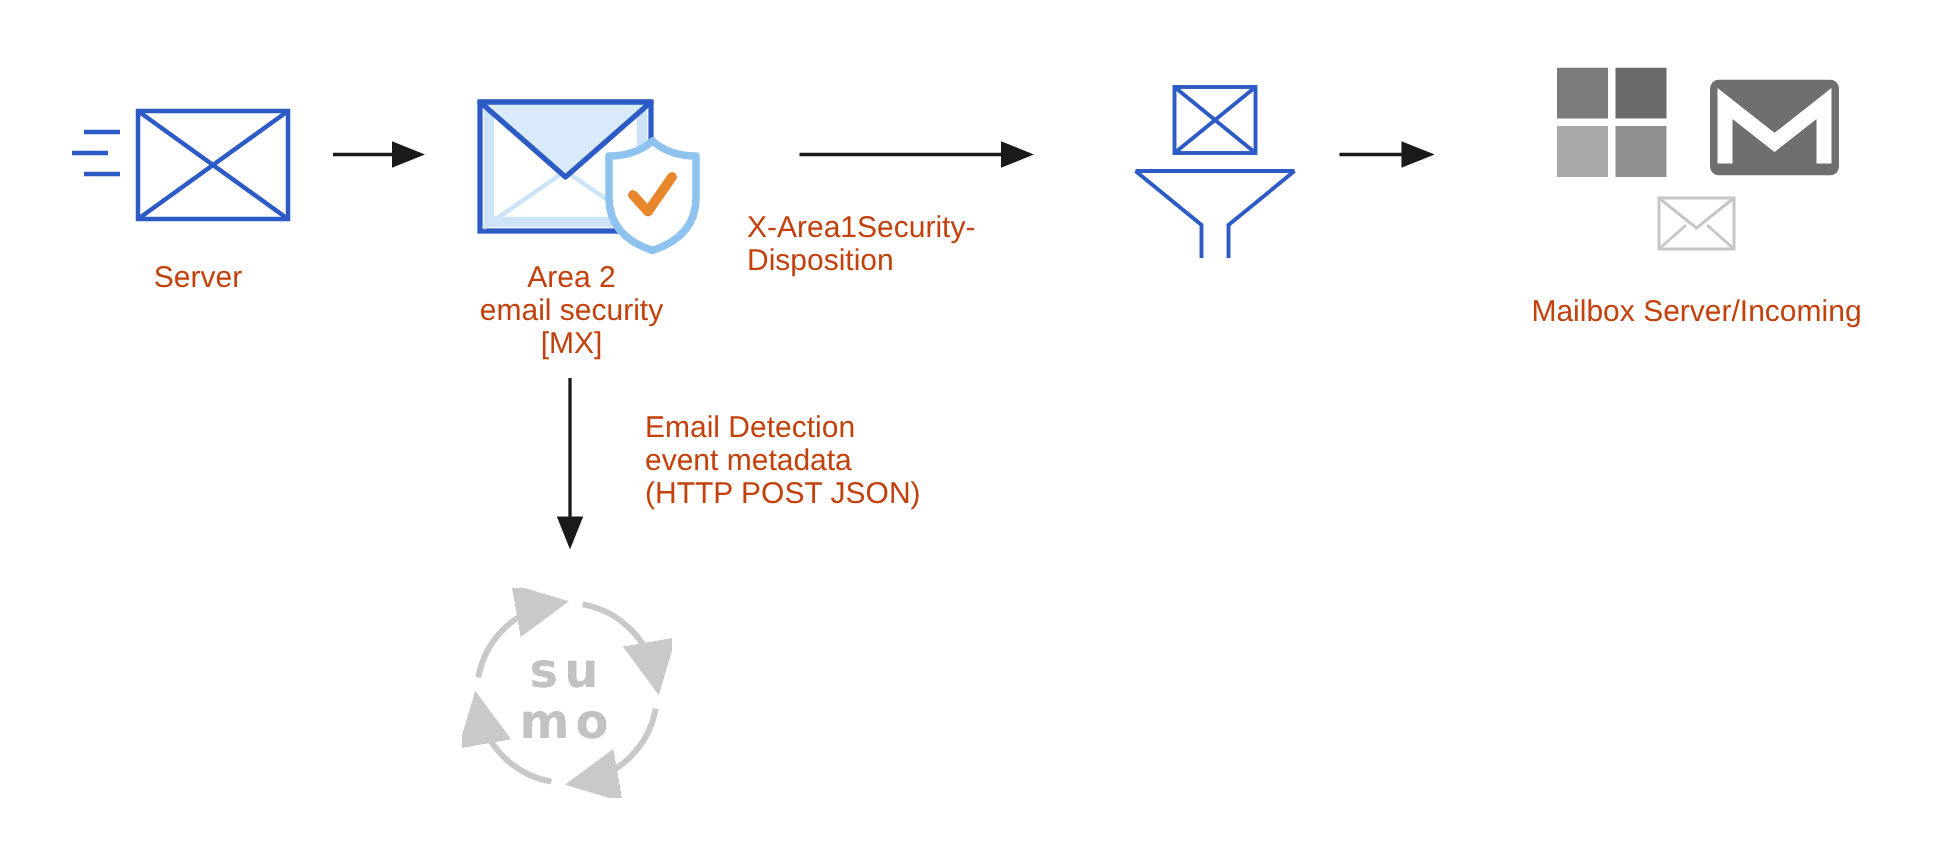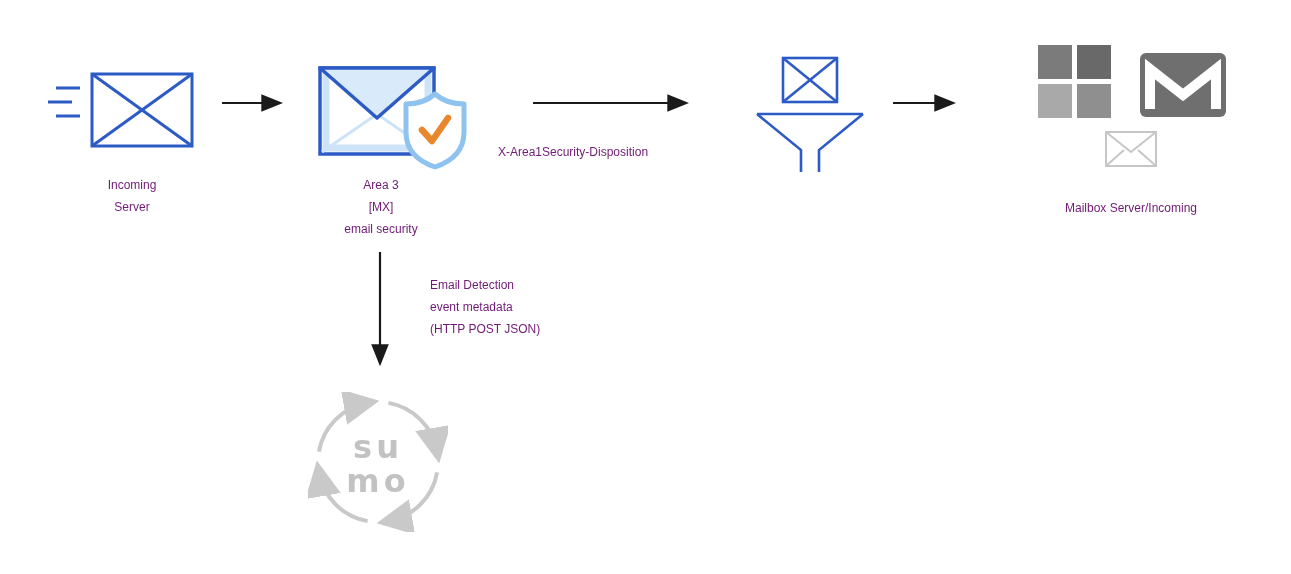--- a/index.html
+++ b/index.html
@@ -1,21 +1,21 @@
 <!DOCTYPE html>
 <html><head>
 <meta charset="utf-8">
 <style>
   html,body{margin:0;padding:0;background:#ffffff;}
   .canvas{
     position:relative;width:1291px;height:574px;background:#ffffff;
     font-family:"Liberation Sans",sans-serif;color:#262626;overflow:hidden;
   }
   .abs{position:absolute;}
-  .label{font-size:12px;line-height:22px;text-align:center;color:#701a75;}
+  .label{font-size:20px;line-height:22px;text-align:center;color:#c2410c;}
   .label.left{text-align:left;}
   svg{display:block;}
 </style>
 </head>
 <body>
 
 <div class="canvas">
 
   <svg class="abs" style="left:0;top:0" width="1291" height="574">
     <defs>
@@ -35,41 +35,40 @@
         <line x1="8" y1="18" x2="32" y2="18"></line>
         <line x1="0" y1="32" x2="24" y2="32"></line>
         <line x1="8" y1="46" x2="32" y2="46"></line>
         <rect x="44" y="4" width="100" height="72" fill="#ffffff"></rect>
         <line x1="44" y1="4" x2="144" y2="76"></line>
         <line x1="144" y1="4" x2="44" y2="76"></line>
       </g>
     </svg>
   </div>
   <div class="abs label" style="left:55px;top:174px;width:154px">
-    <div>Incoming</div>
     <div>Server</div>
   </div>
 
   <div class="abs" style="left:318px;top:66px">
     <svg width="152" height="110">
       <rect x="2" y="2" width="114" height="86" fill="#ffffff" stroke="#2d5bc6" stroke-width="3.5"></rect>
       <rect x="8" y="8" width="102" height="74" fill="none" stroke="#cde4f8" stroke-width="7"></rect>
       <line x1="4" y1="86" x2="59" y2="48" stroke="#cde4f8" stroke-width="3"></line>
       <line x1="114" y1="86" x2="59" y2="48" stroke="#cde4f8" stroke-width="3"></line>
       <polygon points="2,2 59,52 116,2" fill="#d9ebfa" stroke="#2d5bc6" stroke-width="3.5" stroke-linejoin="round"></polygon>
       <g>
         <path d="M117,30 C125,37 135,40 146,40 L146,68 C146,88 132,98 117,103 C102,98 88,88 88,68 L88,40 C99,40 109,37 117,30 Z" fill="#ffffff" stroke="#8ec2ef" stroke-width="5" stroke-linejoin="round" transform="translate(0,-2)"></path>
         <path d="M104,64 L114,75 L130,52" fill="none" stroke="#e8872b" stroke-width="6.5" stroke-linecap="round" stroke-linejoin="round"></path>
       </g>
     </svg>
   </div>
   <div class="abs label" style="left:301px;top:174px;width:160px">
-    <div>Area 3</div>
+    <div>Area 2</div>
+    <div>email security</div>
     <div>[MX]</div>
-    <div>email security</div>
   </div>
 
   <div class="abs label left" style="left:498px;top:141px;width:250px">X-Area1Security-Disposition</div>
 
   <div class="abs" style="left:753px;top:56px">
     <svg width="114" height="118">
       <g fill="none" stroke="#2d5bc6" stroke-width="2.6">
         <path d="M4,58 L110,58"></path>
         <path d="M4,58 L48,94 L48,116"></path>
         <path d="M110,58 L66,94 L66,116"></path>

